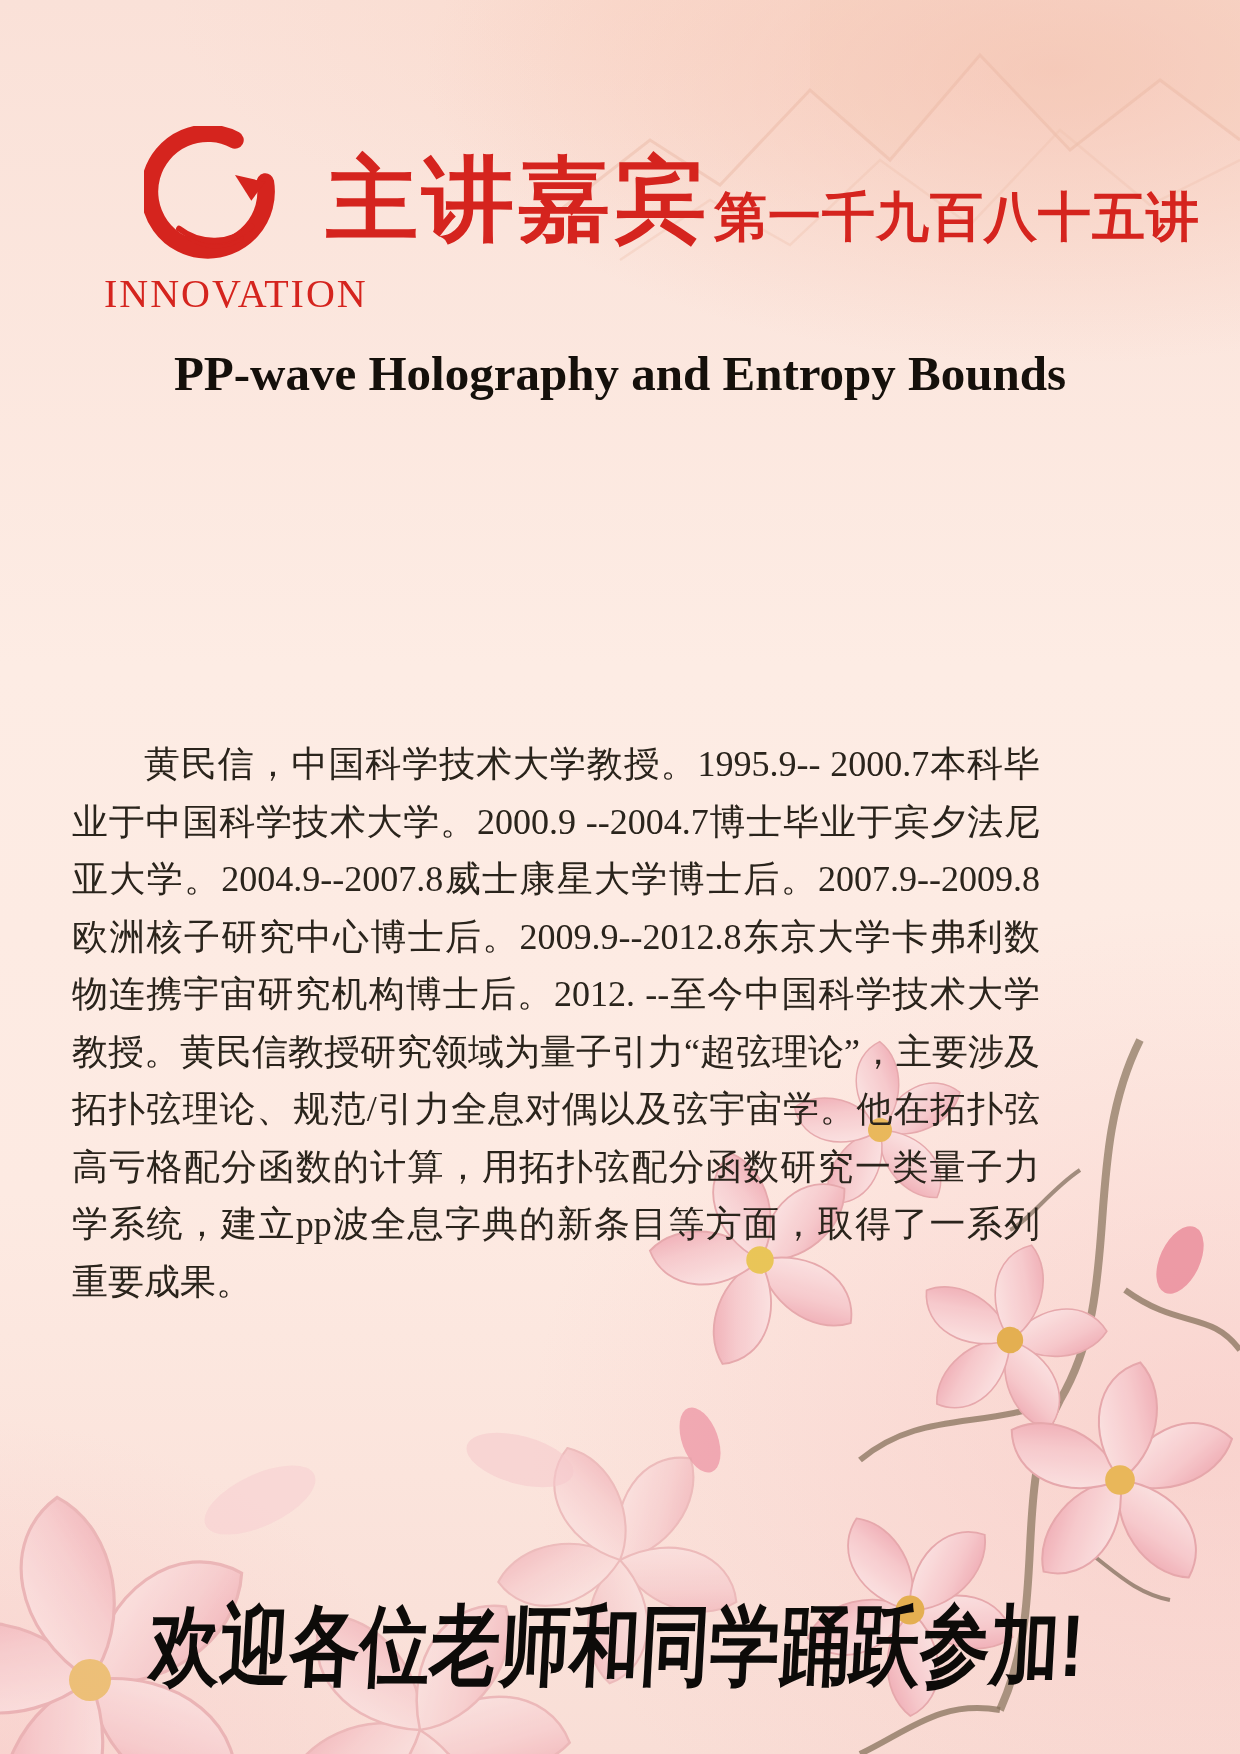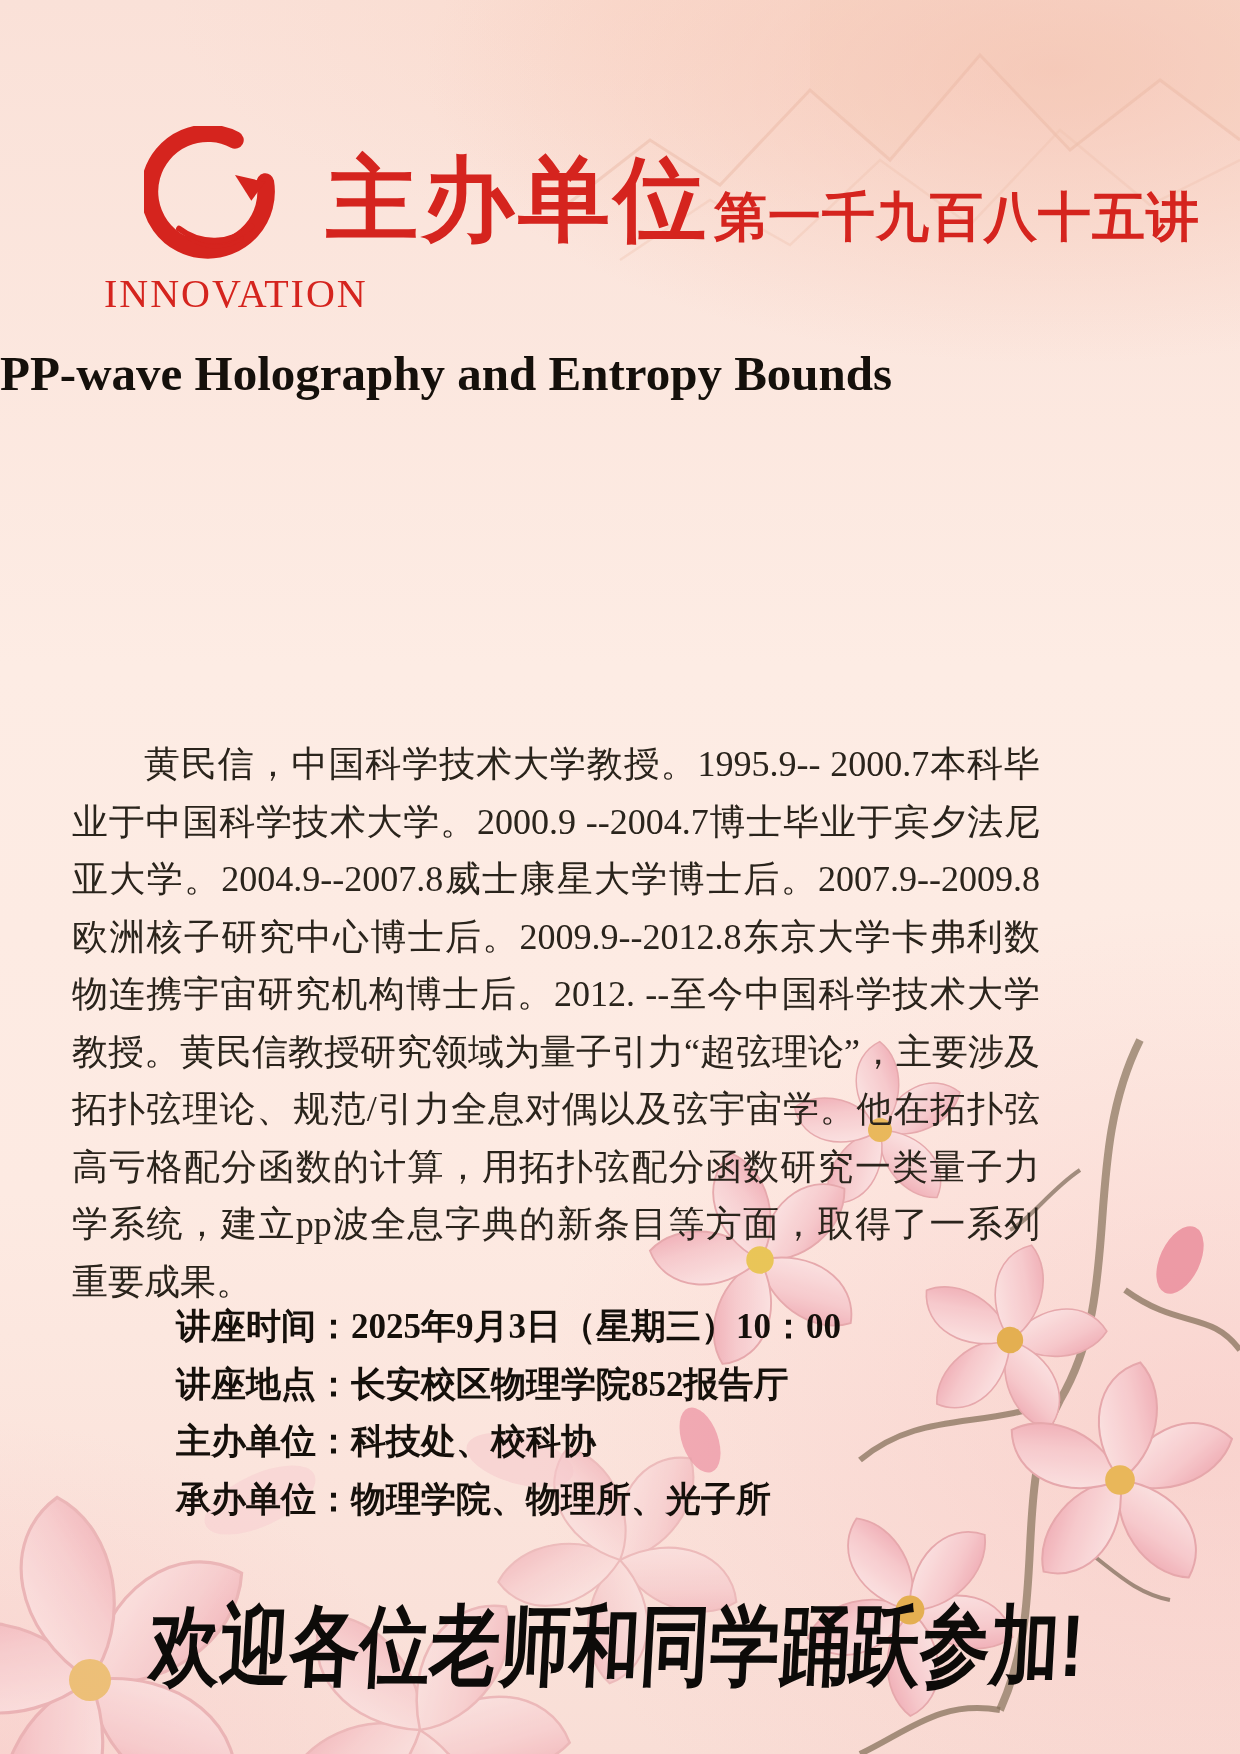--- a/index.html
+++ b/index.html
@@ -20,21 +20,21 @@
   .logo-svg{position:absolute;left:40px;top:8px;width:140px;height:140px;}
   .wordmark{position:absolute;left:0;top:152px;width:250px;text-align:center;
     color:var(--red);font-size:40px;letter-spacing:2px;font-family:"Liberation Serif",serif;}
   .forum-title{position:absolute;left:326px;top:138px;
     color:var(--red);font-size:92px;font-weight:900;letter-spacing:4px;
     font-family:"Liberation Sans","DejaVu Sans",sans-serif;}
   .lecture-no{position:absolute;left:714px;top:182px;
     color:var(--red);font-size:53px;font-weight:700;letter-spacing:1px;
     font-family:Liberation Sans, sans-serif;}
   
-  .main-title{position:absolute;left:0;top:345px;width:1240px;text-align:left;
+  .main-title{position:absolute;left:0;top:345px;width:1240px;text-align:center;
     font-size:49px;font-weight:700;color:#15100b;letter-spacing:0px;
     font-family:"Liberation Serif","DejaVu Serif",serif;}
   
   .speakers{position:absolute;left:345px;top:482px;font-size:35px;font-weight:600;
     color:#211b14;line-height:53px;}
   .speakers .degree{margin-left:1.6em;}
   
   .bio{position:absolute;left:72px;top:700px;width:968px;
     font-size:36px;line-height:57.5px;color:#2a241c;
     text-align:justify;text-indent:2em;font-weight:500;}
@@ -146,40 +146,26 @@
   <div class="logo-block">
     <svg class="logo-svg" viewBox="0 0 120 120">
       <path d="M78 12 A 50 50 0 1 0 104 48" fill="none" stroke="#d5241e" stroke-width="15" stroke-linecap="round"></path>
       <path d="M104 48 L78 42 L92 64 Z" fill="#d5241e"></path>
       <path d="M30 88 C 48 102 74 102 92 86" fill="none" stroke="#d5241e" stroke-width="5" stroke-linecap="round"></path>
       <path d="M38 96 C 54 106 72 106 84 96" fill="none" stroke="#d5241e" stroke-width="3" stroke-linecap="round"></path>
     </svg>
     <div class="wordmark">INNOVATION</div>
   </div>
 
-  <div class="forum-title">主办单位</div>
+  <div class="forum-title">主讲嘉宾</div>
   <div class="lecture-no">第一千九百八十五讲</div>
 
   <div class="main-title">PP-wave Holography and Entropy Bounds</div>
 
   <div class="speakers">
   </div>
 
   <p class="bio">黄民信，中国科学技术大学教授。1995.9-- 2000.7本科毕业于中国科学技术大学。2000.9 --2004.7博士毕业于宾夕法尼亚大学。2004.9--2007.8威士康星大学博士后。2007.9--2009.8欧洲核子研究中心博士后。2009.9--2012.8东京大学卡弗利数物连携宇宙研究机构博士后。2012. --至今中国科学技术大学教授。黄民信教授研究领域为量子引力“超弦理论”，主要涉及拓扑弦理论、规范/引力全息对偶以及弦宇宙学。他在拓扑弦高亏格配分函数的计算，用拓扑弦配分函数研究一类量子力学系统，建立pp波全息字典的新条目等方面，取得了一系列重要成果。</p>
 
-  <div class="details">
-    <div class="detail-row">
-      <span>讲座时间：</span><span>2025年9月3日（星期三）10：00</span>
-    </div>
-    <div class="detail-row">
-      <span>讲座地点：</span><span>长安校区物理学院852报告厅</span>
-    </div>
-    <div class="detail-row">
-      <span>主办单位：</span><span>科技处、校科协</span>
-    </div>
-    <div class="detail-row">
-      <span>承办单位：</span><span>物理学院、物理所、光子所</span>
-    </div>
-  </div>
 
   <div class="footer-msg">欢迎各位老师和同学踊跃参加!</div>
 
 </div>
 
 </body></html>

